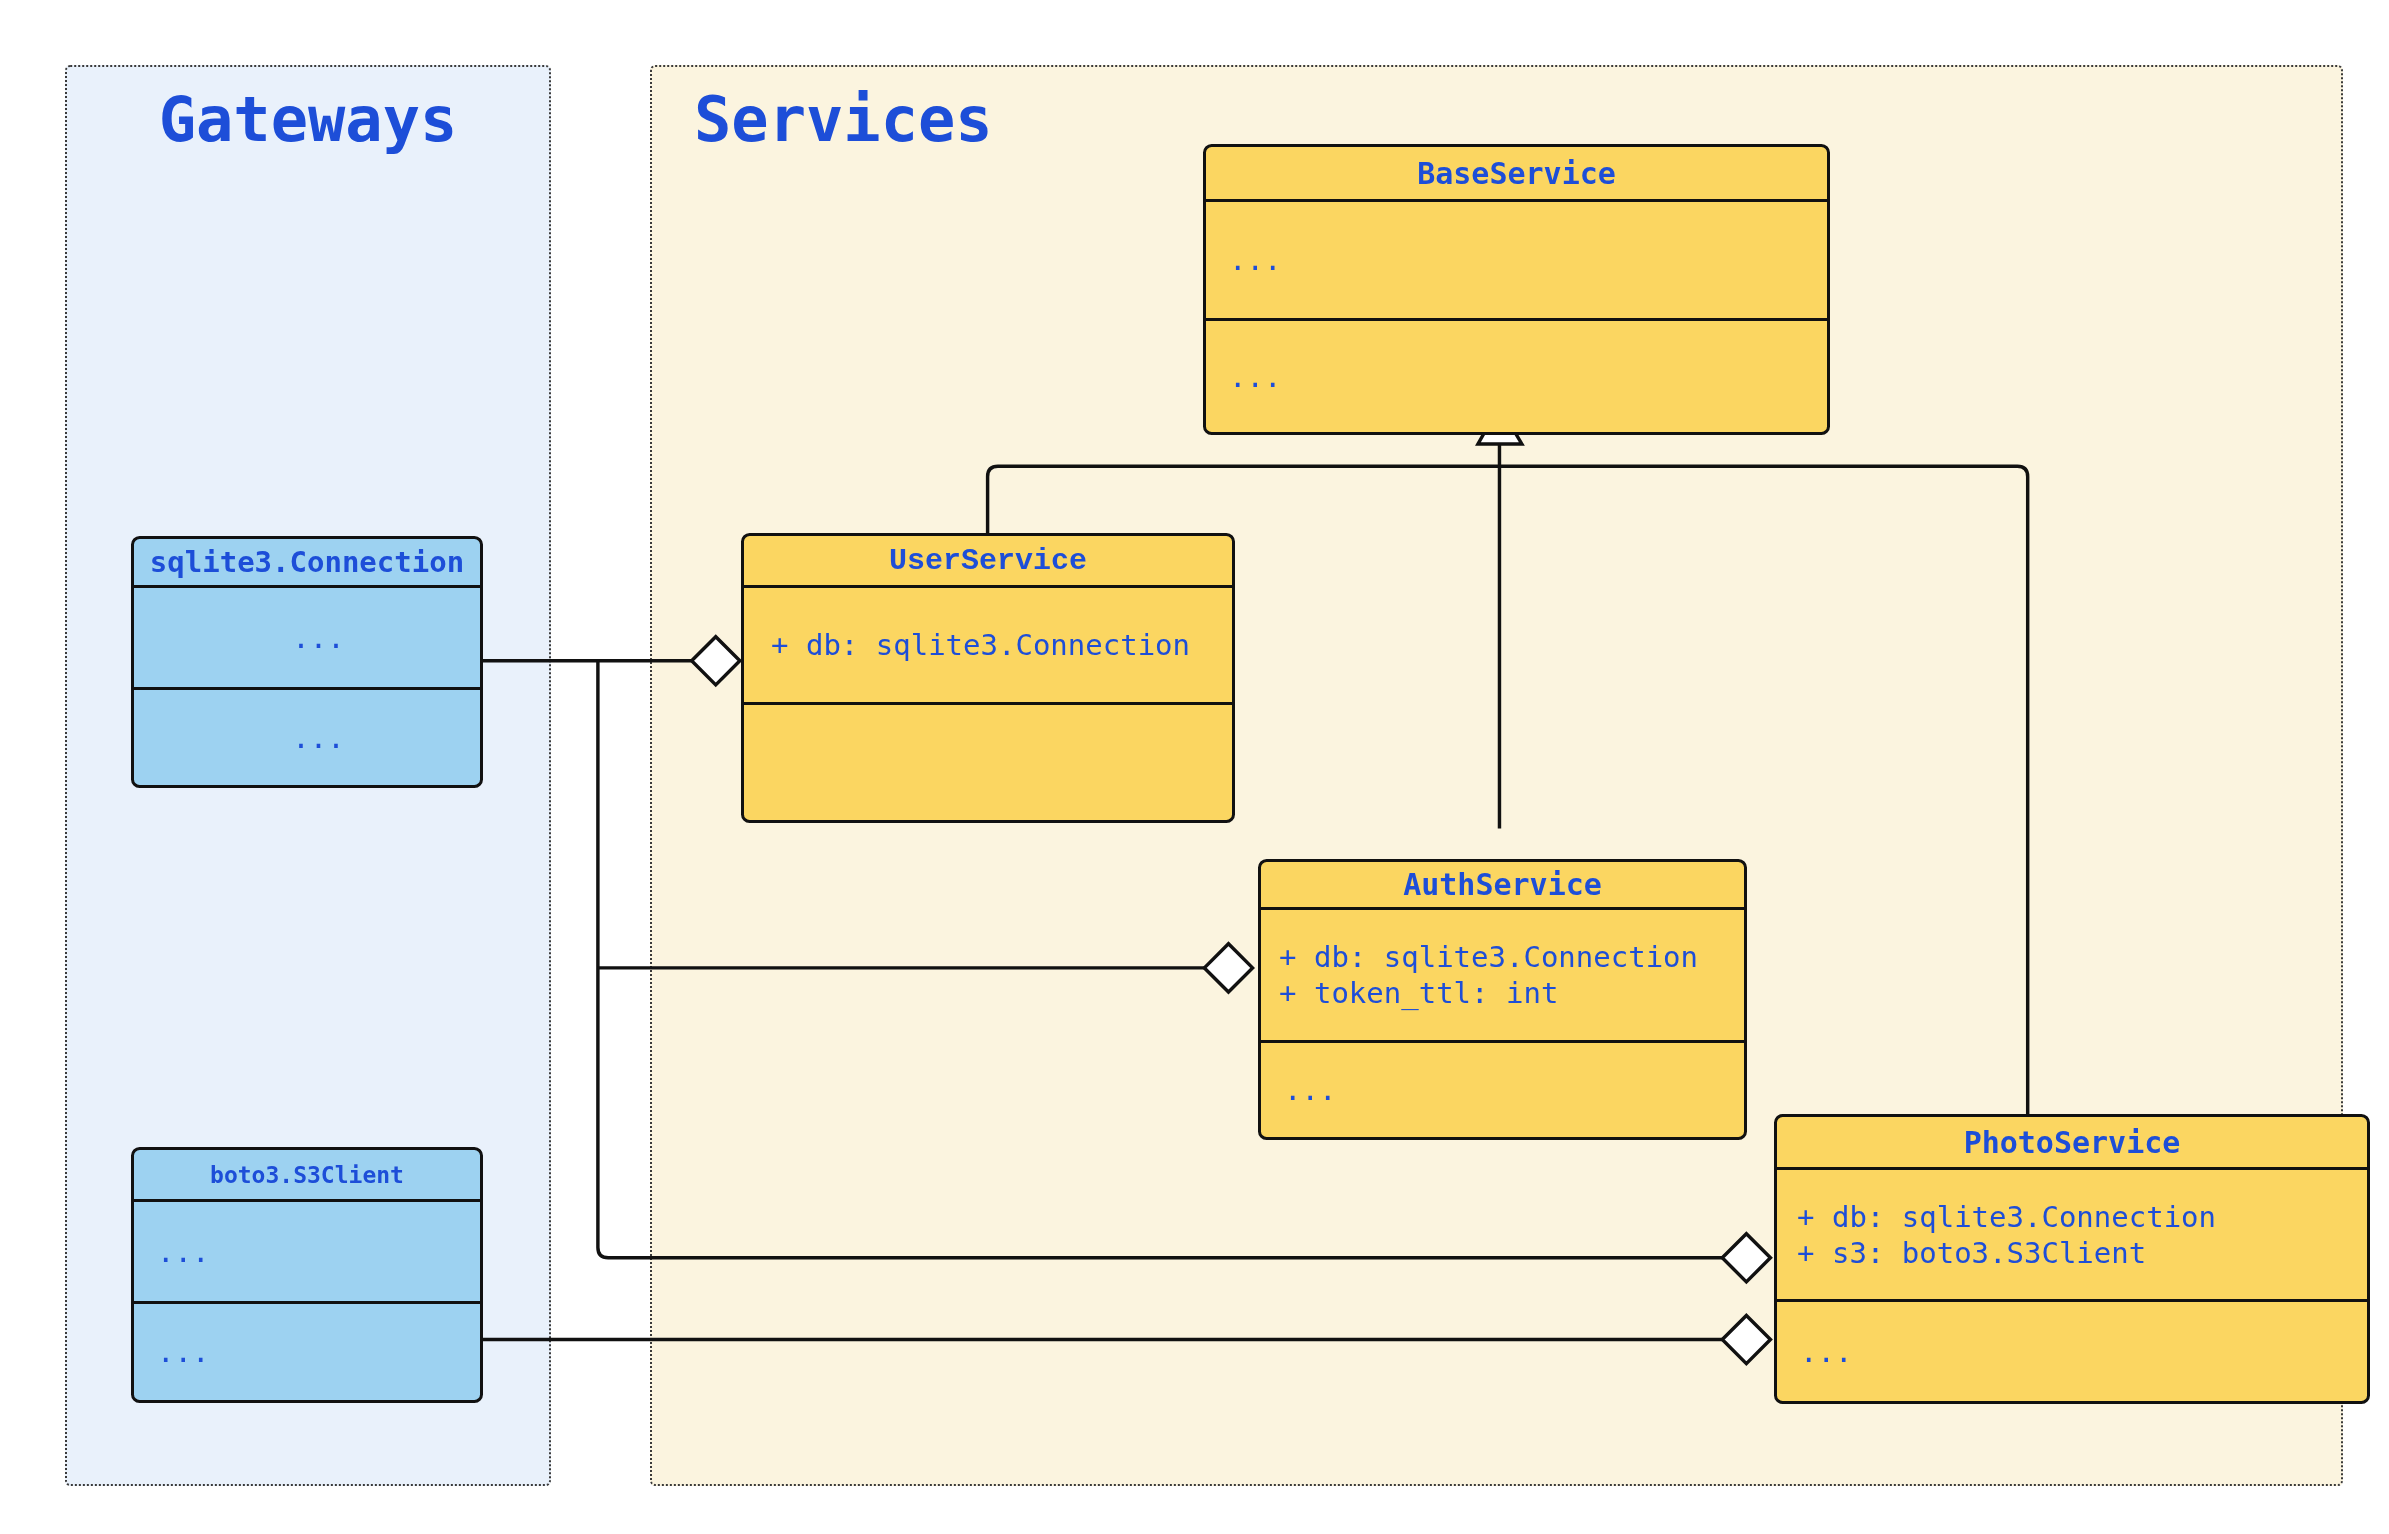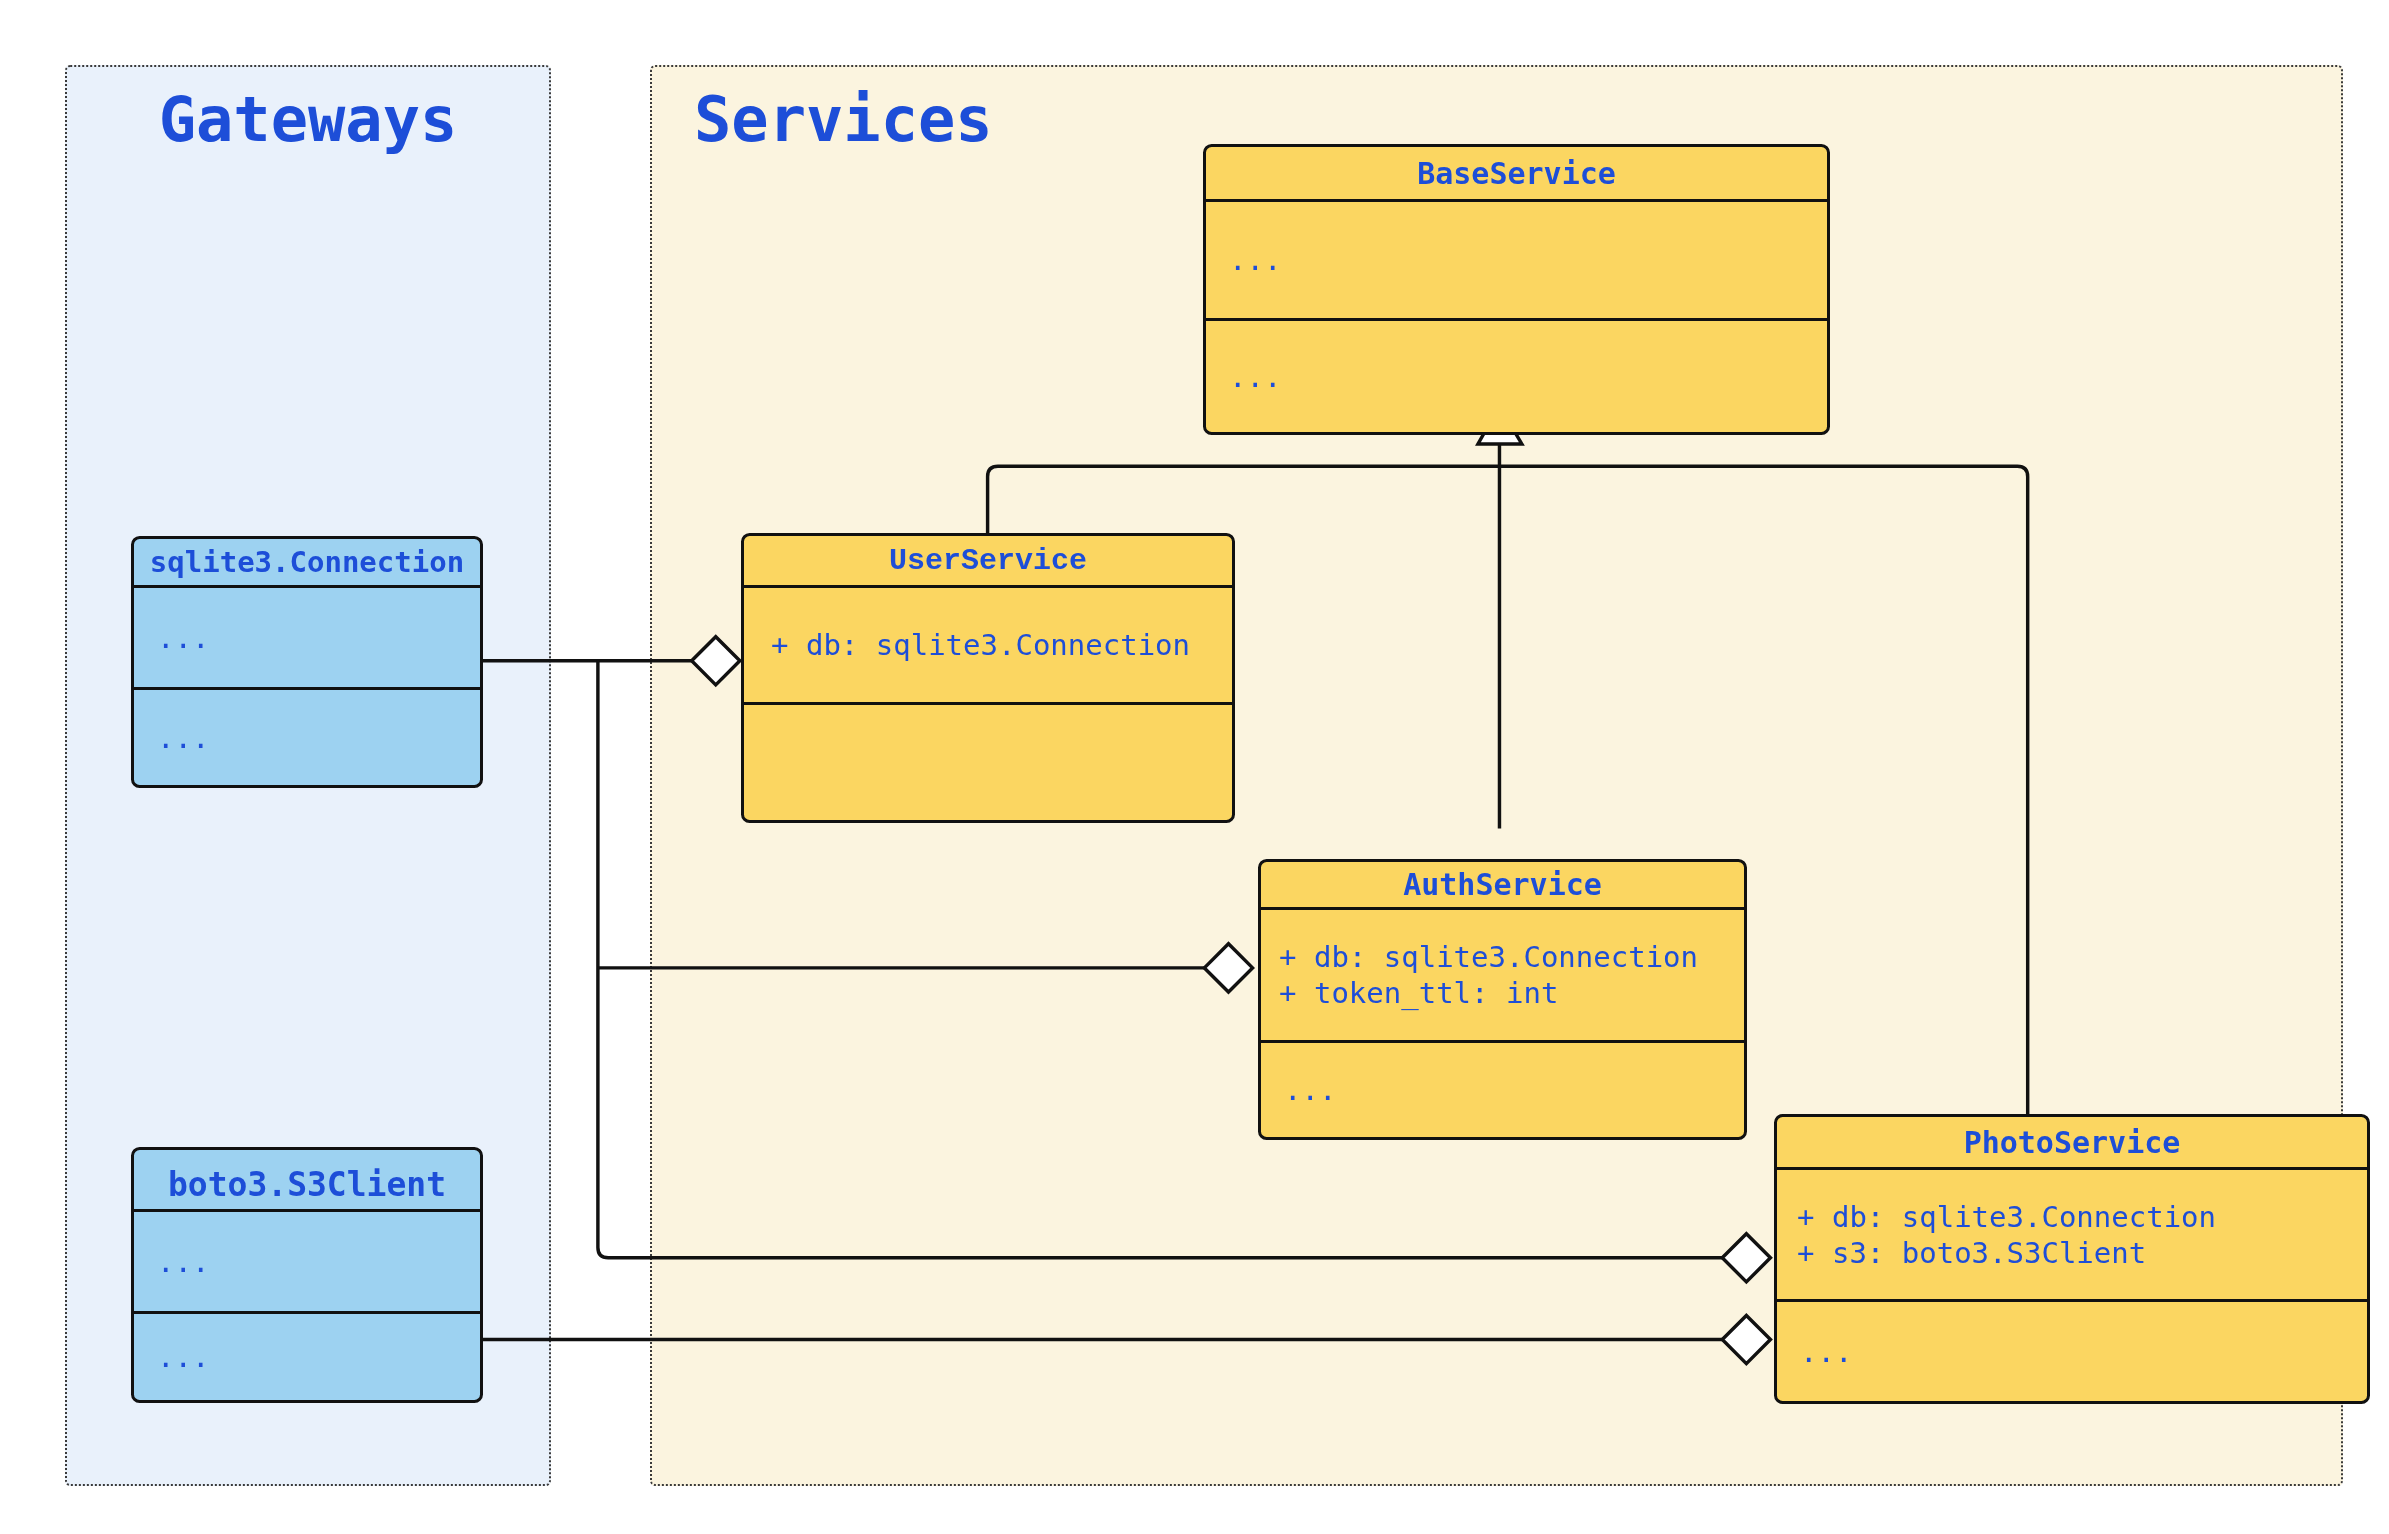--- a/index.html
+++ b/index.html
@@ -83,32 +83,32 @@
     <div class="ctitle" style="height:53px;">PhotoService</div>
     <div class="csec cattrs" style="height:132px;padding-left:20px;">
       <div class="cline">+ db: sqlite3.Connection</div>
       <div class="cline">+ s3: boto3.S3Client</div>
     </div>
     <div class="csec cmethods">
       <div class="cline">...</div>
     </div>
   </div>
 
-  <div class="cbox blue" style="left:131px;top:536px;width:352px;height:252px;">
+  <div class="cbox blue" style="left:131px;top:536px;width:352px;height:252px;text-align:center;">
     <div class="ctitle" style="height:49px;font-size:29px;">sqlite3.Connection</div>
     <div class="csec cattrs" style="height:102px;">
       <div class="cline">...</div>
     </div>
     <div class="csec cmethods">
       <div class="cline">...</div>
     </div>
   </div>
 
   <div class="cbox blue" style="left:131px;top:1147px;width:352px;height:256px;">
-    <div class="ctitle" style="height:52px;font-size:33px;margin-top:10px;">boto3.S3Client</div>
+    <div class="ctitle" style="height:52px;font-size:23px;">boto3.S3Client</div>
     <div class="csec cattrs" style="height:102px;">
       <div class="cline">...</div>
     </div>
     <div class="csec cmethods">
       <div class="cline">...</div>
     </div>
   </div>
 
 </div>
 

